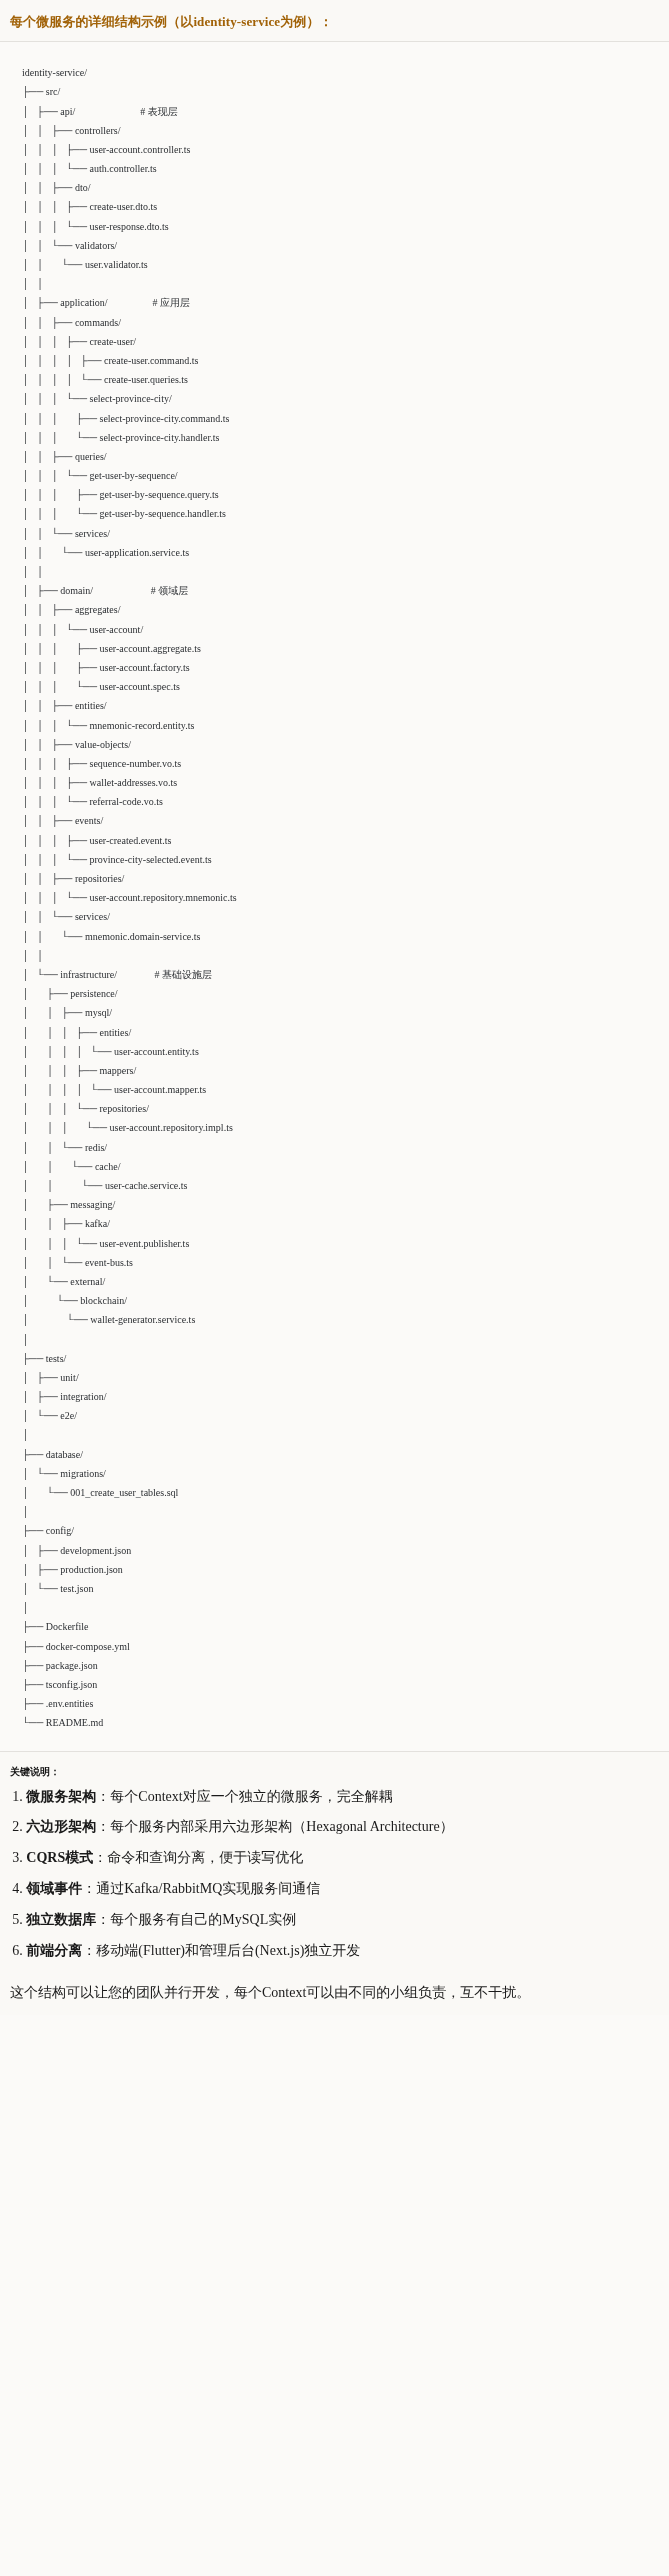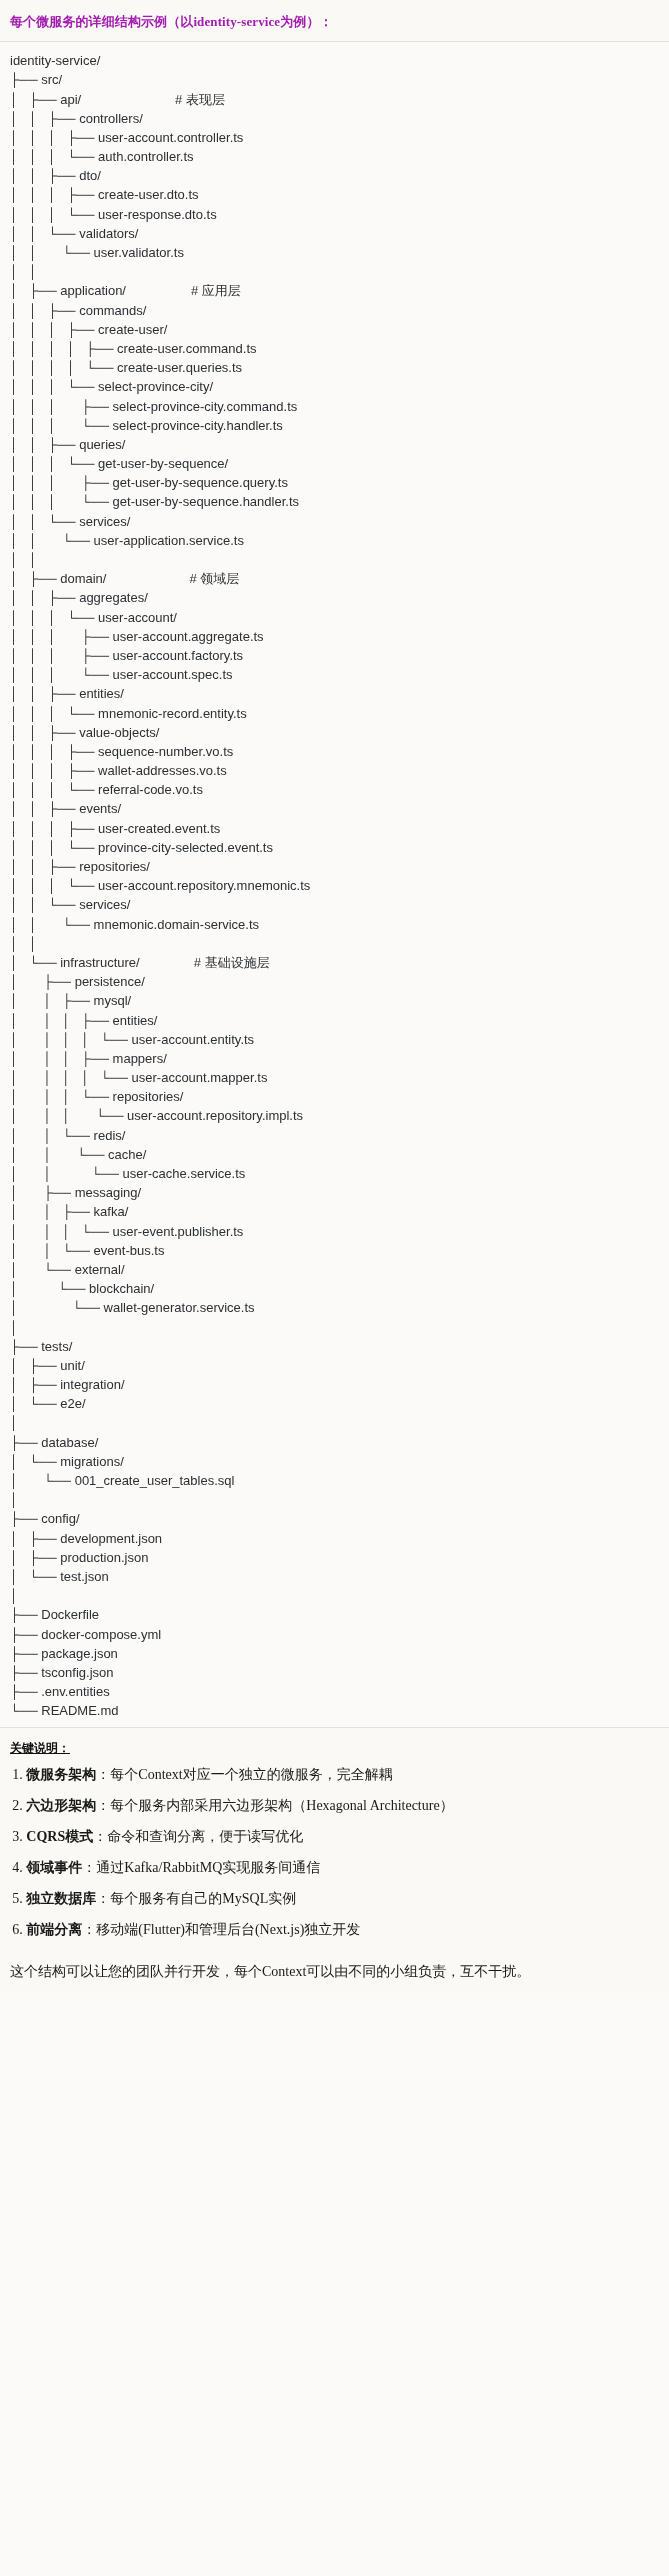--- a/index.html
+++ b/index.html
@@ -23,56 +23,55 @@
   .doc-header {
     padding: 13.8px 10px 11.3px 10px;
     border-bottom: 0.6px solid #e3e1dd;
     background: #faf9f6;
   }
   .doc-title {
     font-family: "Liberation Serif", "DejaVu Serif", serif;
     font-weight: bold;
     font-size: 13px;
     line-height: 1.25;
-    color: #a21caf;
+    color: #a16207;
     margin: 0;
     letter-spacing: 0.1px;
   }
 
   
   .tree-block {
     padding: 13.8px 10px 11.3px 10px;
     background: #fbfaf8;
   }
   pre.tree {
-    margin: 0;
-    font-family: Liberation Sans, sans-serif;
-    font-size: 13px;
+    margin: 12px;
+    font-family: Liberation Serif, serif;
+    font-size: 10px;
     line-height: 9.6px;
     color: #2c2f33;
     white-space: pre;
     letter-spacing: 0px;
     tab-size: 4;
   }
   .tree-line { display: block; white-space: pre; }
   .tree-line .cmt { color: #2c2f33; }
 
   
   .keypoints {
     padding: 8.8px 10px 6.3px 10px;
     border-top: 0.6px solid #e3e1dd;
     background: #faf9f6;
   }
   .kp-title {
     font-weight: bold;
-    font-size: 12px;
+    font-size: 10px;
     color: #121212;
     margin: 3.8px 0 8.8px 0;
     line-height: 1.3;
-    text-decoration: underline;
   }
   ol.kp-list {
     margin: 0 0 3.8px 0;
     padding-left: 16.3px;
     list-style-position: outside;
     list-style-type: decimal;
   }
   ol.kp-list > li {
     font-size: 14px;
     line-height: 1.45;

